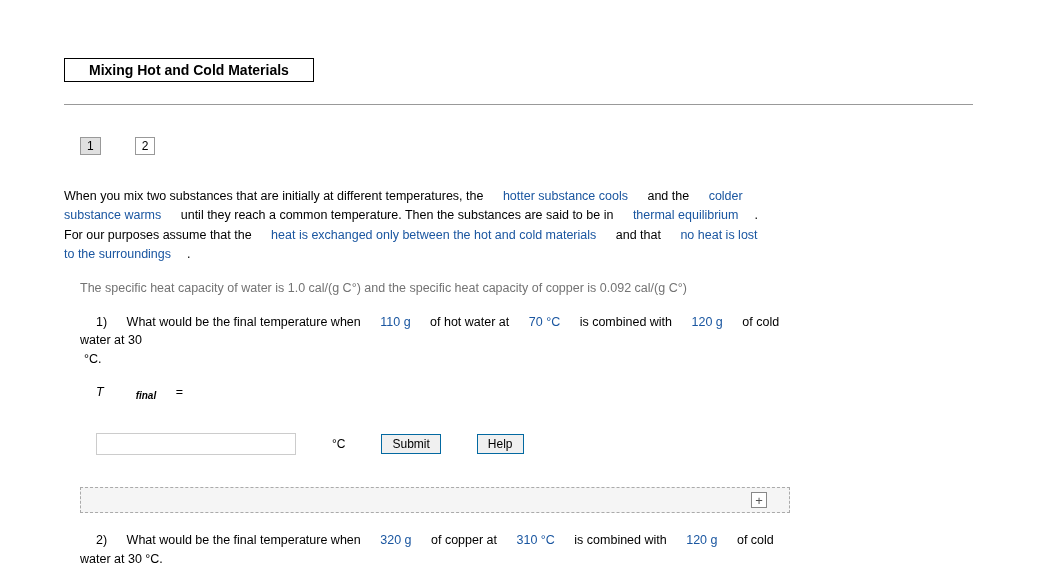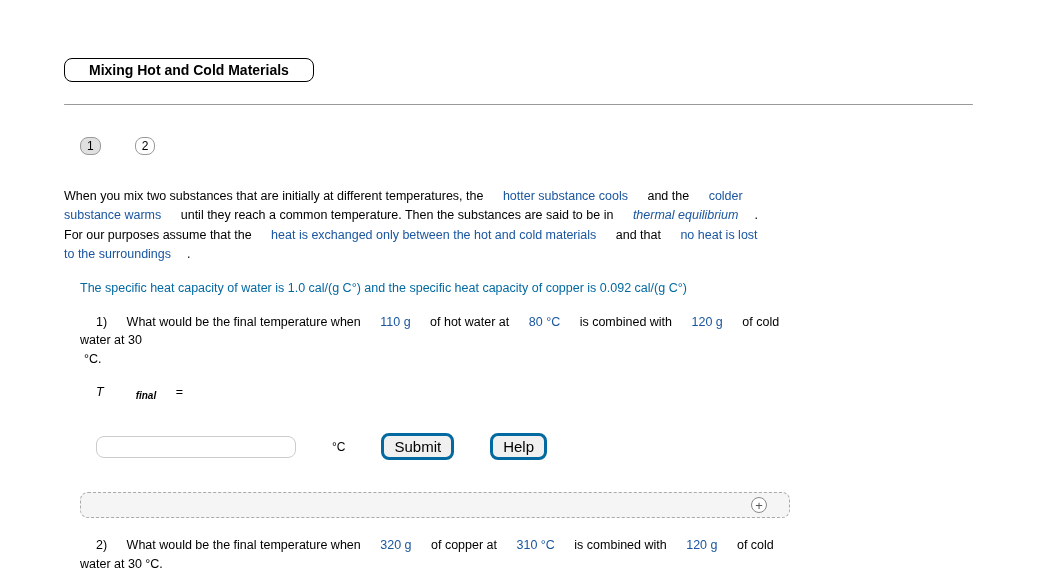--- a/index.html
+++ b/index.html
@@ -1,15 +1,15 @@
 <!DOCTYPE html>
 <html><head>
   <meta charset="utf-8">
   <style>
-    * { box-sizing: border-box; margin: 16px; padding: 0; border-radius: 8px; }
+    * { box-sizing: border-box; margin: 16px; padding: 0; }
     body {
       font-family: Arial, sans-serif;
       font-size: 13px;
       background: #fff;
       color: #000;
       padding: 10px 16px;
     }
     .title-box {
       display: inline-block;
       border: 1.5px solid #000;
@@ -37,25 +37,25 @@
       border: none;
       border-top: 1px solid #999;
       margin-bottom: 10px;
     }
     .intro-text {
       font-size: 12.5px;
       line-height: 1.55;
       max-width: 700px;
       margin-bottom: 4px;
     }
-    .intro-text span.italic { font-style: italic; }
+    .intro-text span.italic { }
     .blue { color: #1a56a0; }
     .specific-heat-line {
       font-size: 12.5px;
-      color: #0369a1;
+      color: #737373;
       margin-bottom: 18px;
     }
     .question-block {
       margin-bottom: 18px;
     }
     .question-text {
       font-size: 12.5px;
       margin-bottom: 4px;
       max-width: 720px;
       line-height: 1.5;
@@ -80,24 +80,24 @@
       width: 200px;
       height: 22px;
       border: 1px solid #ccc;
       font-size: 12px;
       padding: 2px 4px;
     }
     .unit-label {
       font-size: 12px;
     }
     .btn {
-      border: 3px solid #0369a1;
+      border: 1px solid #0369a1;
       background: #f0f0f0;
       padding: 2px 10px;
-      font-size: 15px;
+      font-size: 12px;
       cursor: pointer;
     }
     .expand-bar {
       display: flex;
       align-items: center;
       justify-content: flex-end;
       border: 1px dashed #aaa;
       background: #f5f5f5;
       height: 26px;
       max-width: 710px;
@@ -139,21 +139,21 @@
 <div class="intro-text">
   When you mix two substances that are initially at different temperatures, the <span class="blue">hotter substance cools</span> and the <span class="blue">colder substance warms</span> until they reach a common temperature. Then the substances are said to be in <span class="italic blue">thermal equilibrium</span>. For our purposes assume that the <span class="blue">heat is exchanged only between the hot and cold materials</span> and that <span class="blue">no heat is lost to the surroundings</span>.
 </div>
 <div class="specific-heat-line">
   <span>The specific heat capacity of water is 1.0 cal/(g C°) and the specific heat capacity of copper is 0.092 cal/(g C°)</span>
 </div>
 
 
 <div class="question-block">
   <div class="question-text">
-    <span>1) </span>What would be the final temperature when <span class="blue">110 g</span> of hot water at <span class="blue">80 °C</span> is combined with <span class="blue">120 g</span> of cold water at 30
+    <span>1) </span>What would be the final temperature when <span class="blue">110 g</span> of hot water at <span class="blue">70 °C</span> is combined with <span class="blue">120 g</span> of cold water at 30
     <br><span style="margin-left:4px">°C.</span>
   </div>
   <div class="tfinal-label">
     <i>T</i><sub style="font-style:italic">final</sub> =
   </div>
   <div class="input-row">
     <input type="text" class="answer-input" value="" style="">
     <span class="unit-label">°C</span>
     <button class="btn">Submit</button>
     <button class="btn">Help</button>

